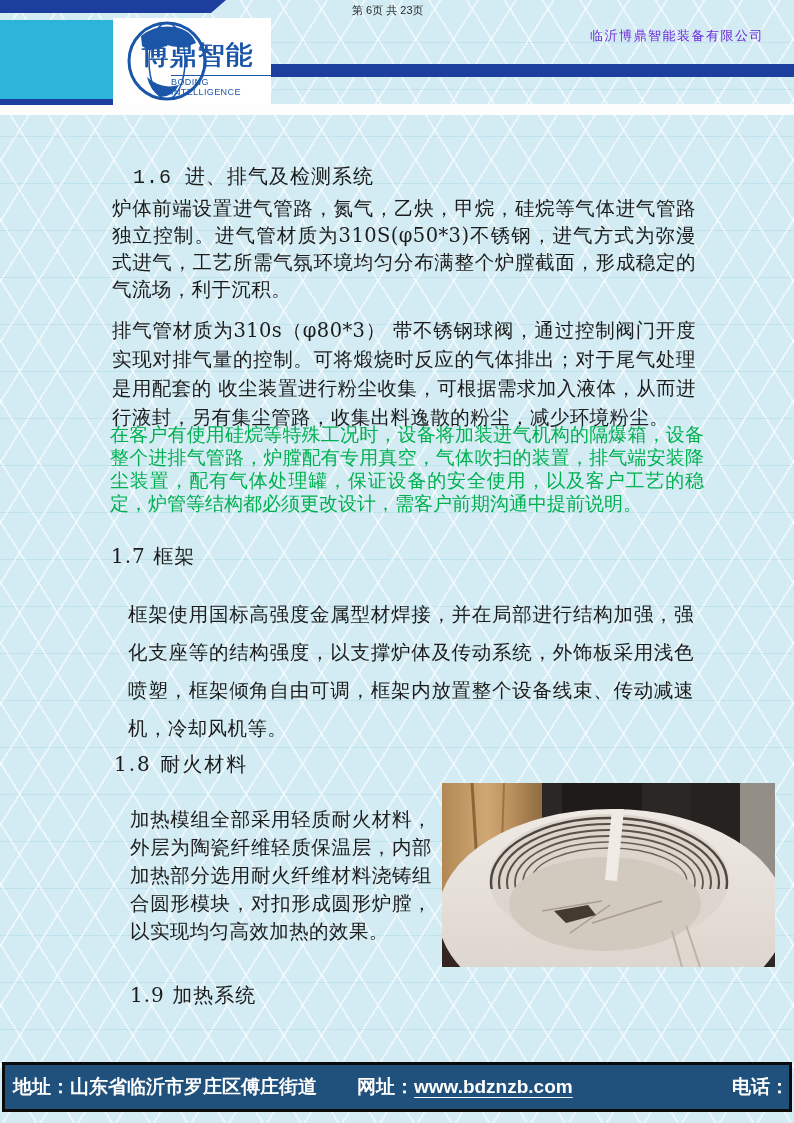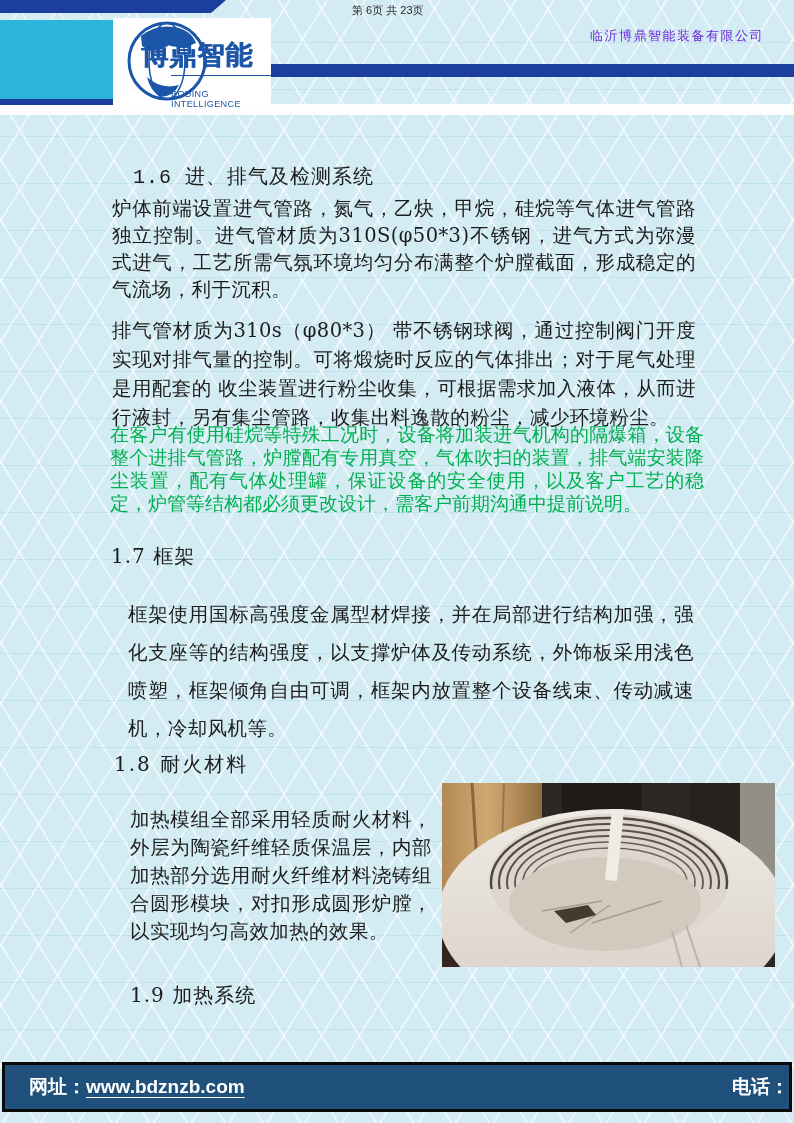--- a/index.html
+++ b/index.html
@@ -21,24 +21,24 @@
 
   
   .top-bar{position:absolute;left:0;top:0;width:226px;height:13px;background:#1c3f9e;z-index:2;
     clip-path:polygon(0 0,100% 0,calc(100% - 15px) 100%,0 100%);}
   .header-rule{position:absolute;left:0;top:64px;width:794px;height:13px;background:#1c3f9e;z-index:2;}
   .cyan-box{position:absolute;left:0;top:20px;width:113px;height:79px;background:#2db4da;z-index:3;}
   .cyan-shadow{position:absolute;left:0;top:99px;width:113px;height:6px;background:#1c3f9e;z-index:3;}
   .logo-box{position:absolute;left:113px;top:18px;width:158px;height:86px;background:#ffffff;z-index:4;}
   .logo-globe{position:absolute;left:10px;top:2px;width:92px;height:82px;}
   .logo-cn{position:absolute;left:28px;top:24px;font-family:"Liberation Sans","DejaVu Sans",sans-serif;
-    font-weight:bold;font-size:27px;line-height:27px;color:#1b56a8;letter-spacing:1px;
+    font-weight:normal;font-size:27px;line-height:27px;color:#1b56a8;letter-spacing:1px;
     text-shadow:1px 0 0 #1b56a8;}
   .logo-en{position:absolute;left:58px;top:57px;font-family:"Liberation Sans","DejaVu Sans",sans-serif;
-    font-size:9px;color:#1b56a8;letter-spacing:.4px;border-top:1px solid #1b56a8;padding-top:13px;}
+    font-size:9px;color:#1b56a8;letter-spacing:.4px;border-top:1px solid #1b56a8;padding-top:1px;}
   .page-indicator{position:absolute;left:352px;top:3px;z-index:2;font-size:11px;color:#2a2a2a;
     font-family:"Liberation Sans","DejaVu Sans",sans-serif;}
   .company-name{position:absolute;right:30px;top:27px;z-index:2;font-size:13px;letter-spacing:1.5px;
     color:#6d28d9;}
 
   
   .sec-heading{position:absolute;z-index:2;font-size:20px;color:#1c1c1c;letter-spacing:1px;white-space:nowrap;}
   .h16{left:133px;top:163px;font-family:Liberation Mono, monospace;}
   .h17{left:111px;top:543px;}
   .h18{left:114px;top:751px;letter-spacing:2px;}
@@ -54,21 +54,21 @@
   
   .photo{position:absolute;left:442px;top:783px;width:333px;height:184px;z-index:2;overflow:hidden;}
   .photo svg{display:block;}
 
   
   .footer{position:absolute;left:2px;top:1062px;width:784px;height:44px;z-index:3;
     background:#20517c;border:3px solid #0b0b0b;display:flex;align-items:center;
     font-family:"Liberation Sans","DejaVu Sans",sans-serif;font-weight:bold;color:#ffffff;font-size:19px;}
   .footer .grp{display:flex;align-items:center;white-space:nowrap;}
   .addr{margin-left:8px;}
-  .web{margin-left:24px;}
+  .web{margin-left:40px;}
   .web .link{text-decoration:underline;text-underline-offset:4px;cursor:pointer;}
   .phone-label{margin-left:auto;white-space:nowrap;}
   .phone-box{height:44px;width:128px;margin-left:6px;margin-right:2px;background:#f3b68e;
     display:flex;align-items:center;justify-content:center;color:#fbe3d0;font-size:21px;letter-spacing:.5px;}
 </style>
 </head>
 <body>
 
 <div class="page-bg"></div>
 <div class="white-band"></div>
@@ -143,20 +143,24 @@
     <path d="M100,128 l60,-10 M150,140 l70,-22 M128,150 l40,-28" stroke="#a89d90" stroke-width="1.5" fill="none"></path>
     <path d="M112,128 l34,-6 l8,10 l-30,8 z" fill="#453a30"></path>
     <path d="M170,26 l12,0 -7,72 -12,-1 z" fill="#f0ebe5"></path>
     <path d="M230,148 l10,36 M244,142 l14,42" stroke="#bdb3a7" stroke-width="2" fill="none"></path>
   </svg>
 </div>
 
 <div class="sec-heading h19">1.9 加热系统</div>
 
 <div class="footer">
+  <div class="grp addr">
+    <span>地址：</span>
+      <span>山东省临沂市罗庄区傅庄街道</span>
+  </div>
   <div class="grp web">
     <span>网址：</span>
       <span class="link">www.bdznzb.com</span>
   </div>
   <div class="grp phone-label">
     <span>电话：</span>
   </div>
 </div>
 
 </body></html>

